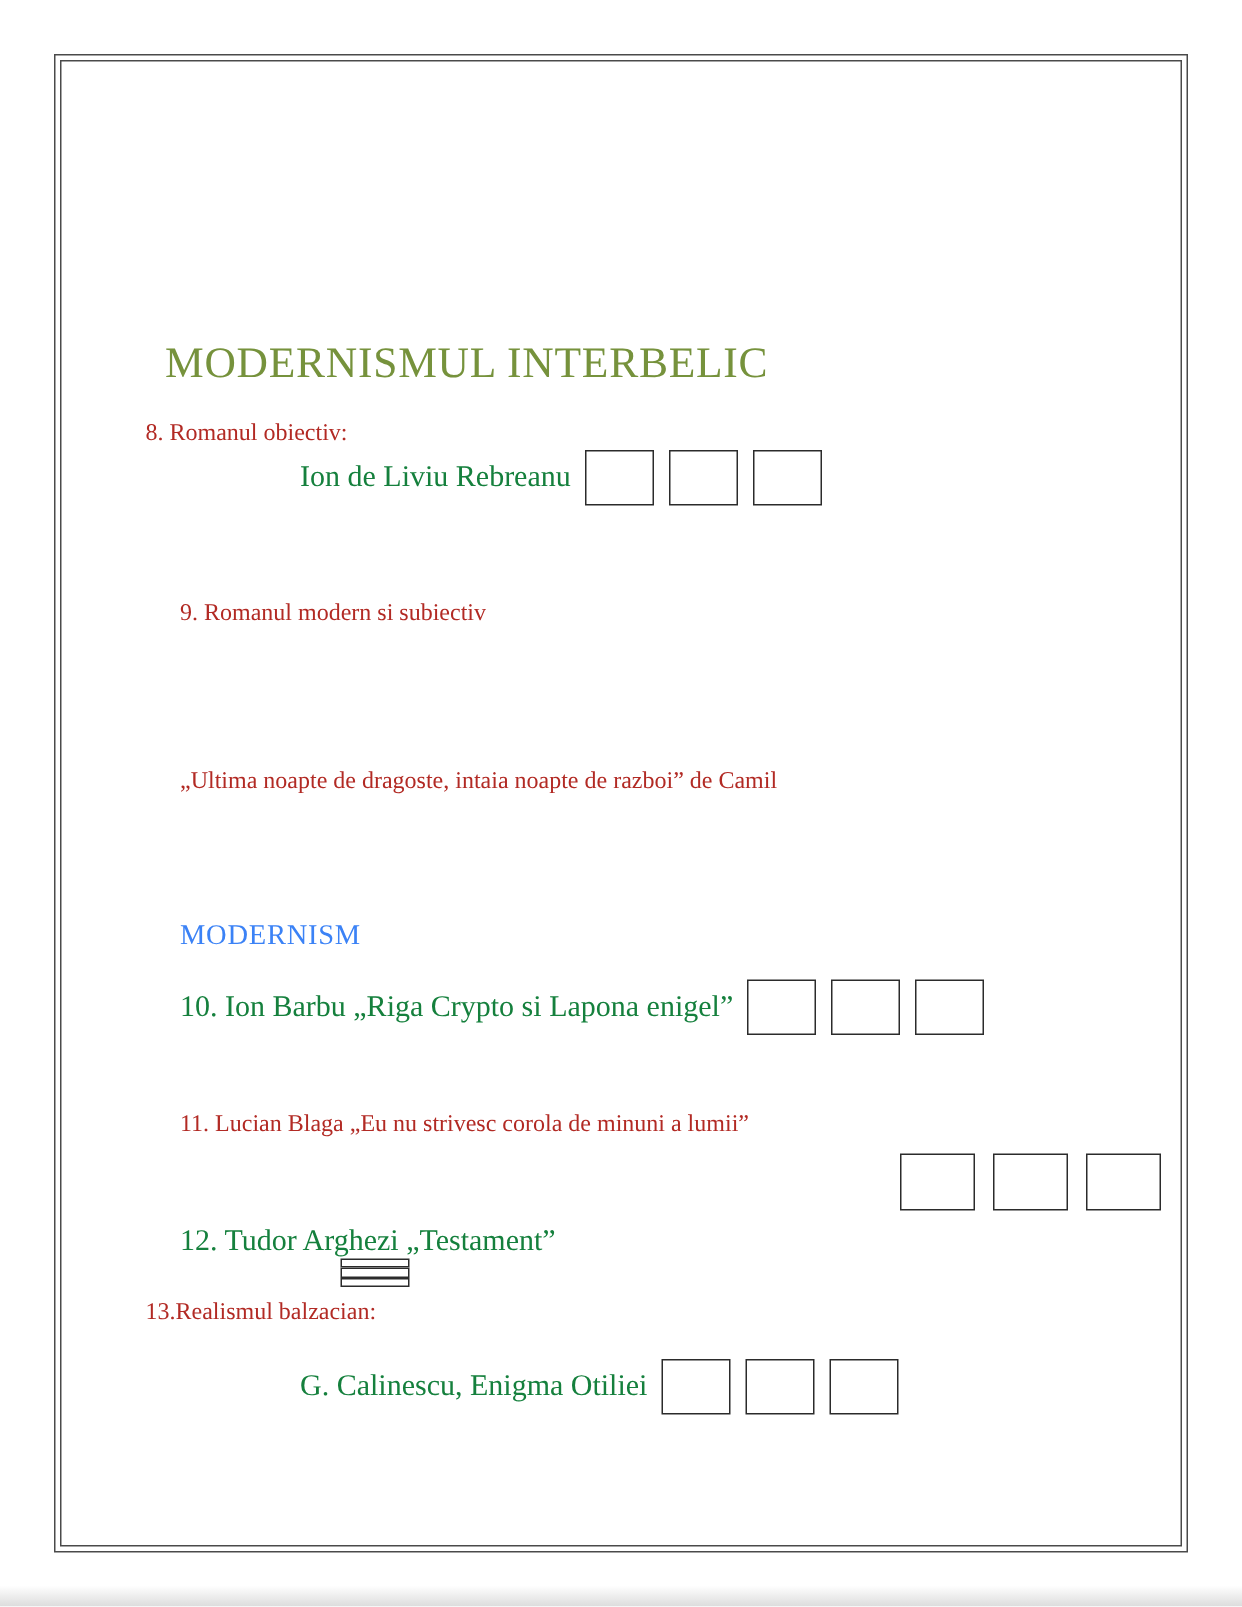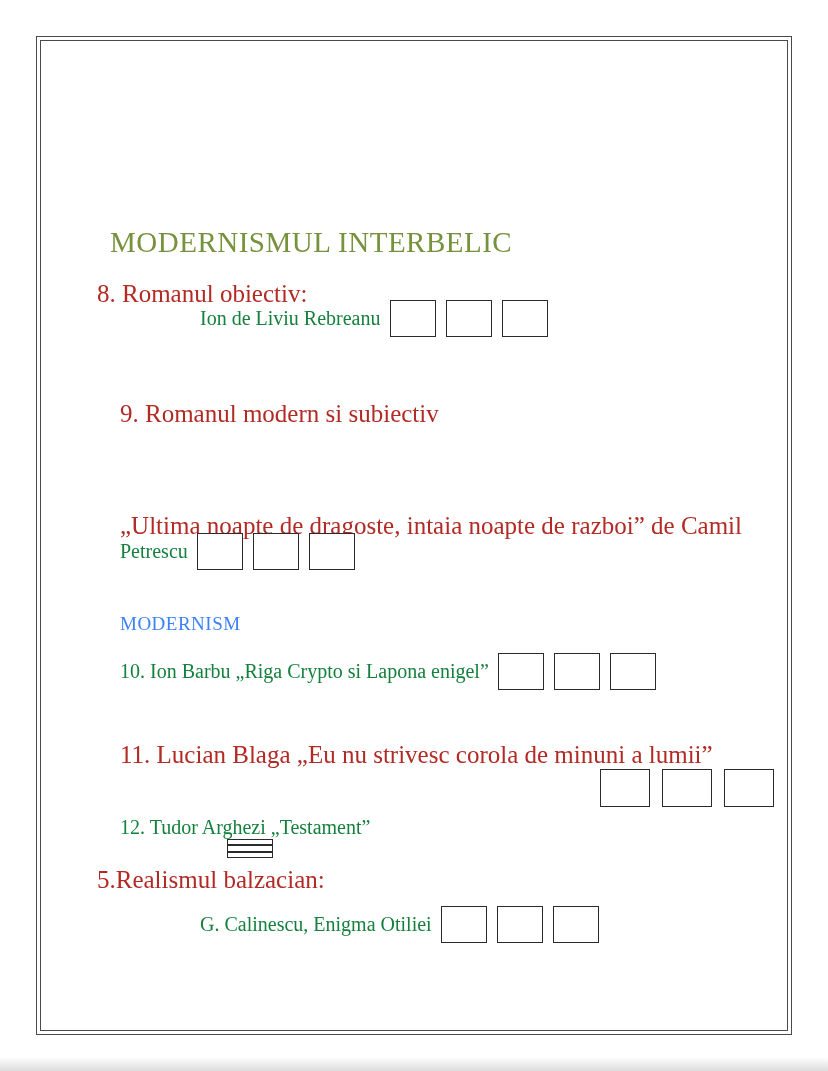--- a/index.html
+++ b/index.html
@@ -27,21 +27,21 @@
   }
 
   .abs { position: absolute; white-space: nowrap; }
 
   .title {
     color: #76923c;
     font-size: 29px;
     letter-spacing: 0.5px;
   }
 
-  .red { color: #b22a24; font-size: 25px; }
+  .red { color: #b22a24; font-size: 16px; }
   .purple { color: #3b82f6; font-size: 19px; letter-spacing: 0.5px; }
 
   .row { position: absolute; display: flex; align-items: center; height: 42px; }
   .row .txt { color: #15803d; font-size: 20px; white-space: nowrap; }
 
   .abox {
     display: inline-block;
     width: 46px; height: 37px;
     border: 1px solid #2b2b2b;
     background: #ffffff;
@@ -69,26 +69,20 @@
     <span class="txt">Ion de Liviu Rebreanu</span>
     <span class="abox first"></span>
     <span class="abox"></span>
     <span class="abox"></span>
   </div>
 
   <div class="abs red" style="left:120px; top:400px;">9. Romanul modern si subiectiv</div>
 
   <div class="abs red" style="left:120px; top:512px;">„Ultima noapte de dragoste, intaia noapte de razboi” de Camil</div>
 
-  <div class="row" style="left:120px; top:530px;">
-    <span class="txt">Petrescu</span>
-    <span class="abox first"></span>
-    <span class="abox"></span>
-    <span class="abox"></span>
-  </div>
 
   <div class="abs purple" style="left:120px; top:613px;">MODERNISM</div>
 
   <div class="row" style="left:120px; top:650px;">
     <span class="txt">10. Ion Barbu „Riga Crypto si Lapona enigel”</span>
     <span class="abox first"></span>
     <span class="abox"></span>
     <span class="abox"></span>
   </div>
 
@@ -100,21 +94,21 @@
     <span class="abox lg"></span>
   </div>
 
   <div class="row" style="left:120px; top:816px;flex-direction:column;">
     <span class="txt">12. Tudor Arghezi „Testament”</span>
     <span class="abox first"></span>
     <span class="abox"></span>
     <span class="abox"></span>
   </div>
 
-  <div class="abs red" style="left:97px; top:866px;">5.Realismul balzacian:</div>
+  <div class="abs red" style="left:97px; top:866px;">13.Realismul balzacian:</div>
 
   <div class="row" style="left:200px; top:903px;">
     <span class="txt">G. Calinescu, Enigma Otiliei</span>
     <span class="abox first"></span>
     <span class="abox"></span>
     <span class="abox"></span>
   </div>
 
   <div class="bottom-edge"></div>
 </div>

